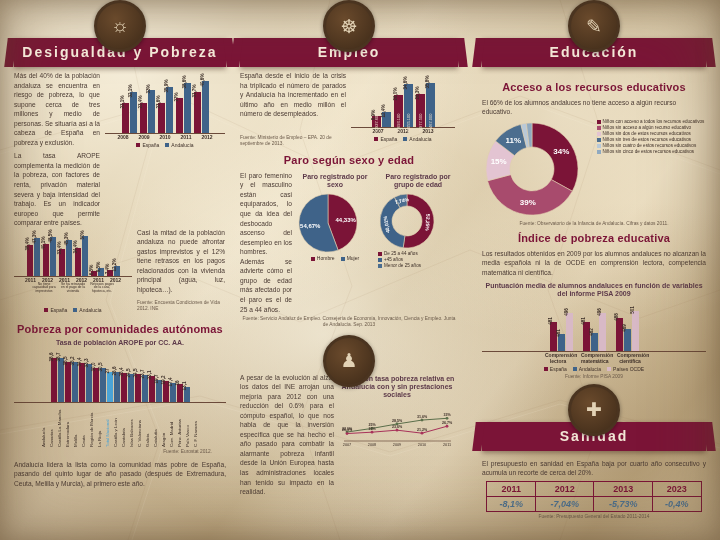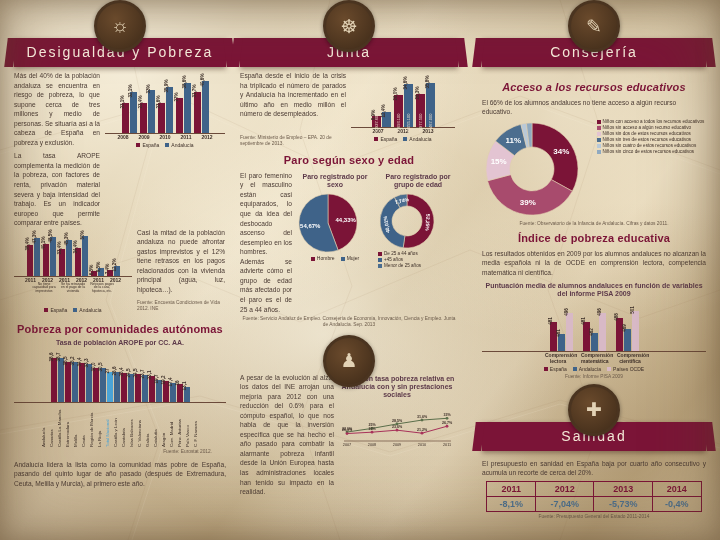--- a/index.html
+++ b/index.html
@@ -29,21 +29,21 @@
   
   .col{position:absolute;top:0;bottom:0;}
   #col-left{left:14px;width:212px;}
   #col-mid{left:240px;width:218px;}
   #col-right{left:482px;width:224px;}
 
   
   .banner{
     position:relative;background:#7b1437;color:#f3e7d6;
     text-align:center;letter-spacing:2px;
-    font-weight:normal;font-size:14px;
+    font-weight:bold;font-size:14px;
     padding:6px 0 7px 0;margin-bottom:4px;
     box-shadow:0 2px 5px rgba(60,30,20,.45);
   }
   .banner::before,.banner::after{
     content:"";position:absolute;top:0;bottom:0;width:9px;background:#7b1437;
   }
   .banner::before{left:-8px;transform:skewX(-7deg);}
   .banner::after{right:-8px;transform:skewX(7deg);}
   .banner span{position:relative;z-index:2;}
 
@@ -96,21 +96,21 @@
   .vlab{
     writing-mode:vertical-rl;transform:rotate(180deg);
     font-size:4.4px;color:#3d2f28;white-space:nowrap;
   }
 
   table.sanidad{border-collapse:collapse;margin:3px auto 0 auto;width:96%;}
   table.sanidad td{
     border:1px solid #7b1437;text-align:center;padding:2px 0;
     font-size:9px;font-weight:bold;color:#7b1437;
   }
-  table.sanidad tr.vals td{color:#4a6f8f;}
+  table.sanidad tr.vals td{color:#4a6f8f;font-style:italic;}
   svg{display:block;}
 </style>
 </head>
 <body>
 
 <div id="paper"></div>
 <svg id="creases" width="720" height="540">
   <g stroke="#8a6a45" stroke-opacity="0.22" fill="none" stroke-width="0.8">
     <path d="M0 150 L180 98 L330 168 L520 96 L720 170"></path>
     <path d="M0 300 L140 256 L300 322 L470 250 L640 318 L720 290"></path>
@@ -373,21 +373,21 @@
       </div>
   </div>
   <p class="src" style="text-align:right;padding-right:14px;">Fuente: Eurostat 2012.</p>
   <p class="body" style="margin-top:4px;">Andalucía lidera la lista como la comunidad más pobre de España, pasando del quinto lugar de año pasado (después de Extremadura, Ceuta, Melilla y Murcia), al primero este año.</p>
 </div>
 
 <div class="col" id="col-mid">
 
   <div class="seal">☸</div>
   <div class="banner">
-    <span>Junta</span>
+    <span>Empleo</span>
   </div>
 
   <div class="row">
     <div style="width:106px;">
       <p class="body">España desde el inicio de la crisis ha triplicado el número de parados y Andalucía ha incrementado en el último año en medio millón el número de desempleados.</p>
       <p class="src" style="text-align:left;margin-top:16px;">Fuente:  Ministerio de Empleo – EPA. 20 de septiembre de 2013.</p>
     </div>
     <div class="chart" style="width:104px;">
       <div class="bars" id="bars-des" style="height:56px;">
           <div class="grp">
@@ -535,24 +535,24 @@
         </div>
 
     </div>
   </div>
 </div>
 
 <div class="col" id="col-right">
 
   <div class="seal">✎</div>
   <div class="banner">
-    <span>Consejería</span>
-  </div>
-
-  <h2 class="sec" style="margin-top:14px;font-style:italic;">Acceso a los recursos educativos</h2>
+    <span>Educación</span>
+  </div>
+
+  <h2 class="sec" style="margin-top:14px;">Acceso a los recursos educativos</h2>
   <p class="body" style="text-align:left;">El 66% de los alumnos andaluces no tiene acceso a algún recurso educativo.</p>
   <div class="row" style="margin-top:2px;">
     <div style="width:110px;">
         <div id="pie-acceso">
           <svg width="100" height="100" viewBox="0 0 100 100">
             <path d="M50,4 A46,46 0 0 1 90.29658137593088,72.185254774579 L69.27227804935825,60.61033924001604 A22,22 0 0 0 50,28 Z" fill="#7b1437" stroke="#e0cfae" stroke-width="0.6"></path>
             <text x="79.27050647194301" y="34.7015188274825" font-size="8" fill="#fff" text-anchor="middle" font-weight="bold" font-family="Liberation Sans, sans-serif" transform="rotate(0 79.27050647194301 32.7015188274825)">34%</text>
             <path d="M90.29658137593088,72.185254774579 A46,46 0 0 1 5.537294397975039,61.79270157969148 L28.73522775555328,55.63998771202636 A22,22 0 0 0 69.27227804935825,60.61033924001604 Z" fill="#a84b6d" stroke="#e0cfae" stroke-width="0.6"></path>
             <text x="45.86216072099572" y="85.74727079485287" font-size="8" fill="#fff" text-anchor="middle" font-weight="bold" font-family="Liberation Sans, sans-serif" transform="rotate(0 45.86216072099572 83.74727079485287)">39%</text>
             <path d="M5.537294397975039,61.79270157969148 A46,46 0 0 1 13.541364036309524,21.950617410233505 L32.563261060843686,36.58507789185081 A22,22 0 0 0 28.73522775555328,55.63998771202636 Z" fill="#e3c4d2" stroke="#e0cfae" stroke-width="0.6"></path>
@@ -658,21 +658,21 @@
   <div class="banner">
     <span>Sanidad</span>
   </div>
   <p class="body" style="margin-top:8px;">El presupuesto en sanidad en España baja por cuarto año consecutivo y acumula un recorte de cerca del 20%.</p>
   <table class="sanidad">
     <tbody>
         <tr class="hdr" id="san-hdr">
           <td>2011</td>
           <td>2012</td>
           <td>2013</td>
-          <td>2014</td>
+          <td>2023</td>
         </tr>
     <tr class="vals" id="san-val">
           <td>-8,1%</td>
           <td>-7,04%</td>
           <td>-5,73%</td>
           <td>-0,4%</td>
         </tr>
   </tbody>
     </table>
   <p class="src">Fuente: Presupuesto General del Estado 2011-2014</p>

